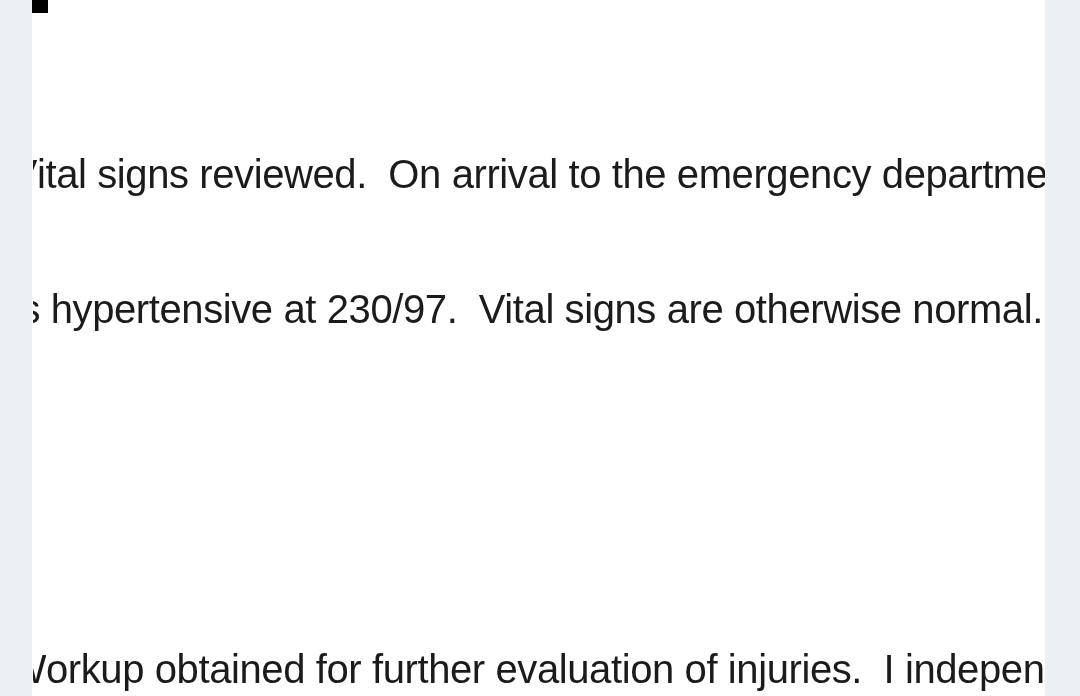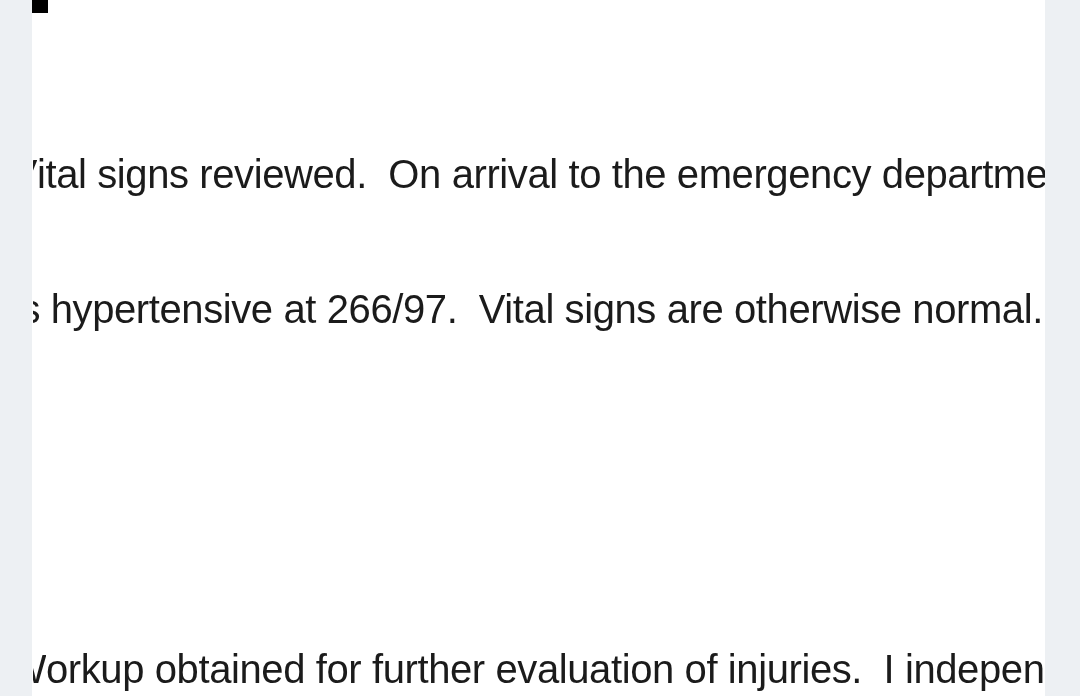--- a/index.html
+++ b/index.html
@@ -43,21 +43,21 @@
 <body>
 
 <div class="gutter left"></div>
 
 <div class="content">
   <div class="scroll-indicator"></div>
 
   <div class="textblock">
 
     <div class="line"><span class="sliver w4">V</span><span>ital signs reviewed.  On arrival to the emergency department</span></div>
-    <div class="line"><span class="sliver w7">s</span><span> hypertensive at 266/97.  Vital signs are otherwise normal.</span></div>
+    <div class="line"><span class="sliver w7">s</span><span> hypertensive at 230/97.  Vital signs are otherwise normal.</span></div>
 
     <div class="pbreak"></div>
 
     <div class="line"><span class="sliver w13">W</span><span>orkup obtained for further evaluation of injuries.  I independ</span></div>
     
 
     
 
     
     

